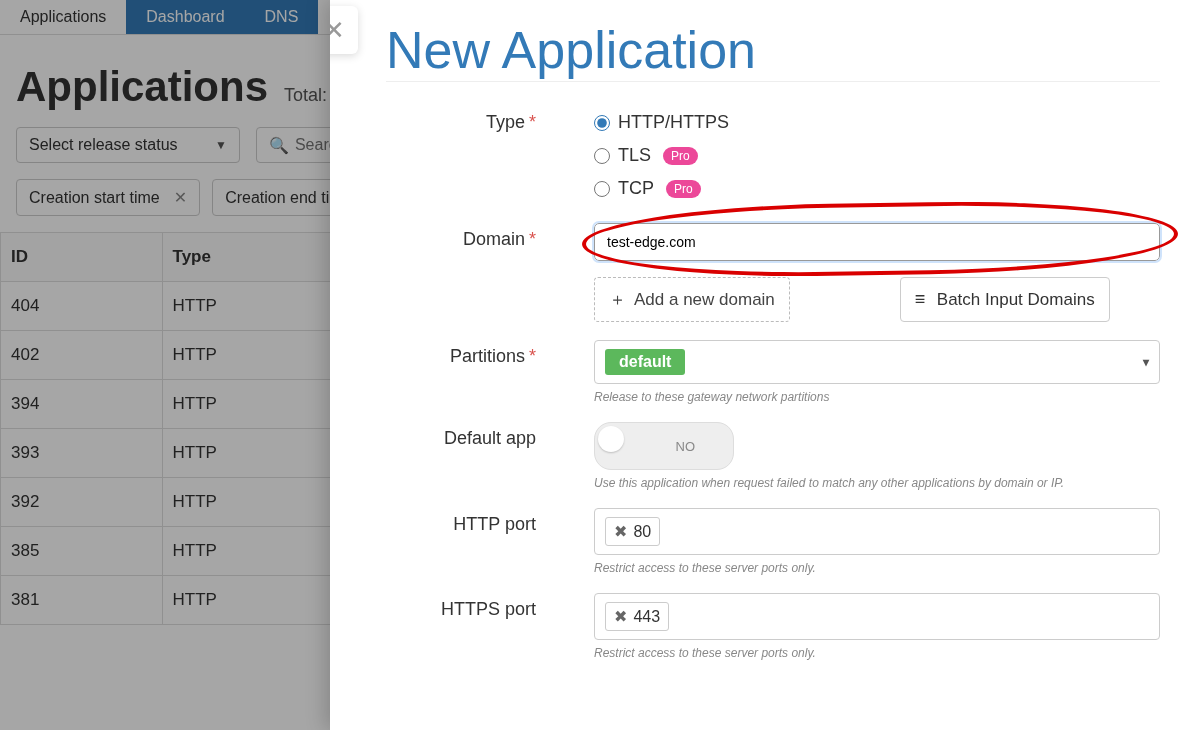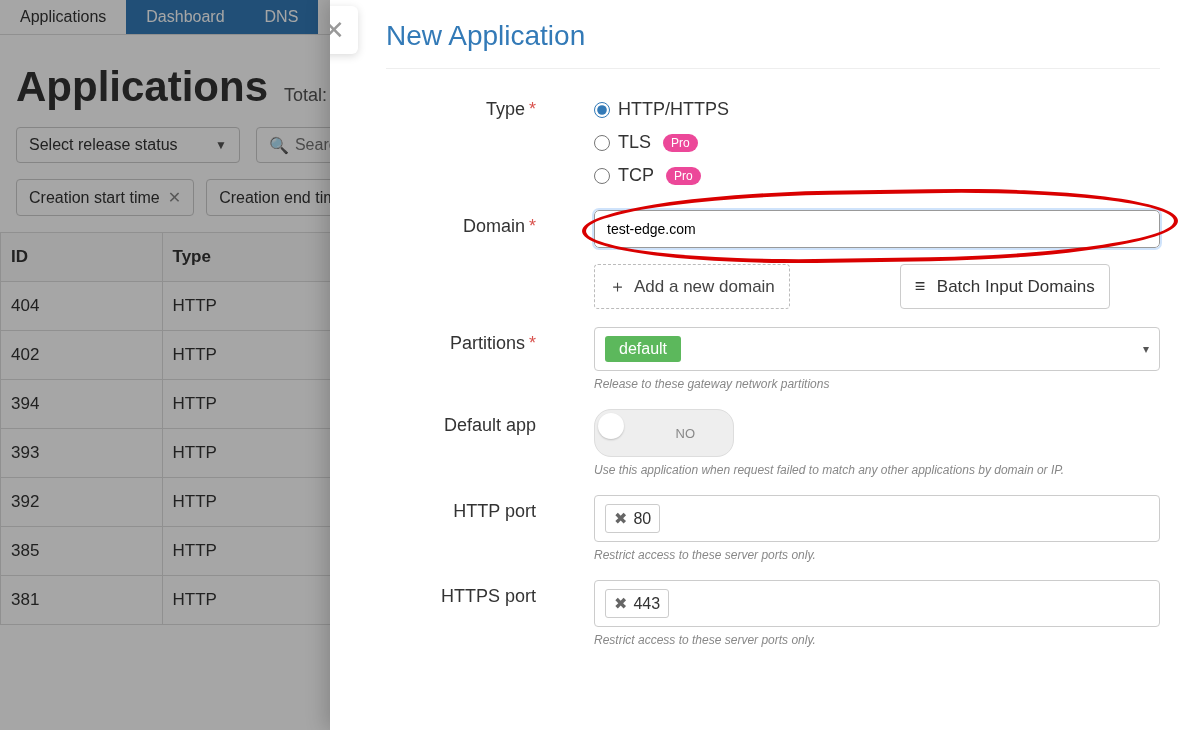--- a/index.html
+++ b/index.html
@@ -36,21 +36,21 @@
     border: 1px solid #ccc;
     background: #fff;
     border-radius: 4px;
     padding: 8px 12px;
     font-size: 16px;
   }
   .select { width: 224px; display:flex; justify-content:space-between; align-items:center;}
   .search-wrap { flex: 1; display: flex; align-items: center; border:1px solid #ccc; border-radius:4px; padding:6px 12px;}
   .search-wrap input { border:none; outline:none; font-size:16px; width:100%; color:#666;}
   .filters2 { display:flex; gap:12px; padding:0 16px 16px;}
-  .btn-filter { display:flex; align-items:center; gap:8px; color:#333;justify-content:center; }
+  .btn-filter { display:flex; align-items:center; gap:14px; color:#333;justify-content:center; }
   .btn-filter .x { color:#888; cursor:pointer; }
   table { width: 100%; border-collapse: collapse; }
   th, td { border: 1px solid #ddd; padding: 14px 10px; text-align: left; font-size:17px;}
   th { font-weight:600; background:#fafafa;}
   td.link { color: #337ab7; cursor: pointer; }
   
   .overlay {
     position:absolute; inset:0; background:rgba(0,0,0,0.35);
   }
   .modal {
@@ -64,24 +64,24 @@
   .close-btn {
     position:absolute;
     left:-20px; top:6px;
     width:48px; height:48px; border-radius:6px;
     background:#fff; color:#999; font-size:26px;
     display:flex; align-items:center; justify-content:center;
     box-shadow:0 2px 8px rgba(0,0,0,0.15);
     cursor:pointer;
   }
   .modal-title {
-    font-size: 28px;
+    font-size: 52px;
     font-weight: 500;
     color: #337ab7;
-    padding-bottom: 16px;
+    padding-bottom: 1px;
     border-bottom: 1px solid #eee;
     margin-bottom: 24px;
   }
   .form-row { display:flex; margin-bottom: 18px; align-items: flex-start; gap: 40px; }
   .form-label {
     width: 168px; text-align: right; padding-right: 18px;
     font-size:18px; color:#333; padding-top:6px;
   }
   .req { color:#d9534f; margin-left:4px;}
   .form-field { flex:1; }
@@ -116,21 +116,21 @@
     border-radius:4px; padding:10px 14px; font-size:17px;
     display:flex; align-items:center; gap:8px; cursor:pointer;
     background:#fff;
   }
   .btn-dashed { border:1px dashed #bbb; color:#444;}
   .btn-outline { border:1px solid #ccc; color:#333;}
   .hamburger { display:inline-block; width:14px;}
   .hamburger::before{content:"≡"; font-size:18px; line-height:0;}
   .partition-wrap{
     border:1px solid #ccc; border-radius:4px; padding:8px 10px;
-    display:flex; justify-content:space-between; align-items:center;
+    display:flex; justify-content:space-between; align-items:center;font-weight:bold;
   }
   .tag-green {
     background:#5cb85c; color:#fff; padding:4px 14px; border-radius:3px;
     font-size:16px;
   }
   .help { font-size:12px; color:#888; font-style:italic; margin-top:6px;}
   .toggle {
     width:140px; height:48px; border-radius:17px; background:#eee; position:relative;
     display:flex; align-items:center; justify-content:flex-end; padding-right:38px;
     color:#888; font-size:13px; border:1px solid #ddd;

